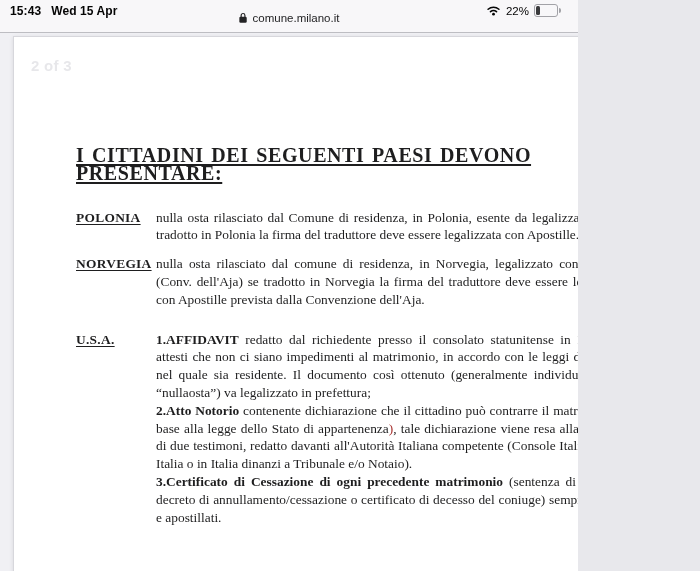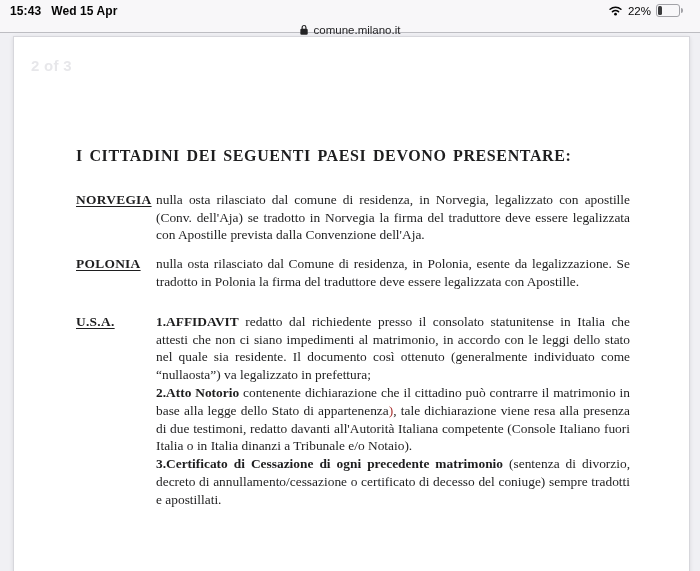--- a/index.html
+++ b/index.html
@@ -1,57 +1,57 @@
 <!DOCTYPE html>
 <html><head>
 <meta charset="utf-8">
 <style>
   html,body{margin:0;padding:0;background:#e8e8ec;}
   .screen{
-    position:relative;width:700px;height:571px;overflow:hidden;
+    position:relative;width:578px;height:571px;overflow:hidden;
     background:#f0f0f4;font-family:"Liberation Sans",sans-serif;
   }
   
   .status-bar{
     position:absolute;top:0;left:0;right:0;height:32px;
     background:#f8f7f9;border-bottom:1px solid #bdbdc2;z-index:5;
   }
   .sb-left{position:absolute;left:10px;top:4px;display:flex;gap:10px;
     font-size:12px;font-weight:600;color:#050505;letter-spacing:.1px;}
   .sb-right{position:absolute;right:20px;top:4px;display:flex;align-items:center;gap:5px;}
   .sb-pct{font-size:11.5px;font-weight:500;color:#050505;}
   .battery{position:relative;width:22px;height:11px;border:1px solid #a2a2a7;border-radius:3px;background:transparent;}
   .battery .fill{position:absolute;left:1px;top:1px;bottom:1px;width:4px;border-radius:1.5px;background:#3a3a3c;}
   .battery .nub{position:absolute;right:-3.5px;top:3px;width:2px;height:5px;border-radius:0 2px 2px 0;background:#a2a2a7;}
   .url-group{
     position:absolute;left:50%;top:12px;transform:translateX(-50%);
     display:flex;align-items:center;gap:5px;
-    font-size:11.5px;font-weight:500;color:#232325;margin-top:12px;
+    font-size:11.5px;font-weight:500;color:#232325;
   }
   
   .viewer{position:absolute;top:33px;left:0;right:0;bottom:0;background:#f0f0f4;}
   .page{
     position:absolute;left:13px;top:3px;width:675px;height:600px;
     background:#ffffff;border:1px solid #d7d7dc;
     box-shadow:0 1px 4px rgba(0,0,0,.10);
   }
   .page-indicator{
     position:absolute;left:17px;top:20px;
     font-size:15px;font-weight:600;color:rgba(70,70,95,.13);letter-spacing:.3px;
   }
   
   .doc{
     position:absolute;left:0;top:0;right:0;
     padding:110px 59px 0 62px;
     font-family:"Liberation Serif",serif;
     color:#1e1e1f;font-size:13.4px;line-height:17.8px;
   }
   .doc-heading{
-    font-weight:700;text-underline-offset:2px;
-    font-size:16px;letter-spacing:.6px;word-spacing:2px;margin:0 0 26px 0;
+    font-weight:700;text-decoration:underline;text-underline-offset:2px;
+    font-size:20px;letter-spacing:.6px;word-spacing:2px;margin:0 0 26px 0;
   }
   .section{display:flex;margin:0 0 11px 0;}
   .sec-label{flex:none;width:80px;}
   .sec-label-text{
     font-weight:700;text-decoration:underline;text-underline-offset:2px;
     letter-spacing:.3px;white-space:nowrap;
   }
   .sec-paras{flex:1 1 auto;min-width:0;}
   .doc-para{margin:0;text-align:justify;}
   .run-bold{font-weight:700;}
@@ -93,29 +93,29 @@
     </div>
   </div>
 
   <div class="viewer">
     <div class="page">
       <div class="page-indicator">2 of 3</div>
       <div class="doc">
         <h1 class="doc-heading">I CITTADINI DEI SEGUENTI PAESI DEVONO PRESENTARE:</h1>
         <div id="doc-sections">
             <div class="section">
+              <div class="sec-label"><span class="sec-label-text">POLONIA</span></div>
+              <div class="sec-paras">
+                <p class="doc-para"><span>nulla osta rilasciato dal Comune di residenza, in Polonia, esente da legalizzazione. Se tradotto in Polonia la firma del traduttore deve essere legalizzata con Apostille.</span></p>
+              </div>
+            </div>
+            <div class="section">
               <div class="sec-label"><span class="sec-label-text">NORVEGIA</span></div>
               <div class="sec-paras">
                 <p class="doc-para"><span>nulla osta rilasciato dal comune di residenza, in Norvegia, legalizzato con apostille (Conv. dell'Aja) se tradotto in Norvegia la firma del traduttore deve essere legalizzata con Apostille prevista dalla Convenzione dell'Aja.</span></p>
-              </div>
-            </div>
-            <div class="section">
-              <div class="sec-label"><span class="sec-label-text">POLONIA</span></div>
-              <div class="sec-paras">
-                <p class="doc-para"><span>nulla osta rilasciato dal Comune di residenza, in Polonia, esente da legalizzazione. Se tradotto in Polonia la firma del traduttore deve essere legalizzata con Apostille.</span></p>
               </div>
             </div>
             <div class="section">
             </div>
             <div class="section">
               <div class="sec-label"><span class="sec-label-text">U.S.A.</span></div>
               <div class="sec-paras">
                 <p class="doc-para"><span class="run-bold">1.AFFIDAVIT</span><span> redatto dal richiedente presso il consolato statunitense in Italia che attesti che non ci siano impedimenti al matrimonio, in accordo con le leggi dello stato nel quale sia residente. Il documento così ottenuto (generalmente individuato come “nullaosta”) va legalizzato in prefettura;</span></p>
                 <p class="doc-para"><span class="run-bold">2.Atto Notorio</span><span> contenente dichiarazione che il cittadino può contrarre il matrimonio in base alla legge dello Stato di appartenenza</span><span style="color: rgb(169, 52, 50);">)</span><span>, tale dichiarazione viene resa alla presenza di due testimoni, redatto davanti all'Autorità Italiana competente (Console Italiano fuori Italia o in Italia dinanzi a Tribunale e/o Notaio).</span></p>
                 <p class="doc-para"><span class="run-bold">3.Certificato di Cessazione di ogni precedente matrimonio</span><span> (sentenza di divorzio, decreto di annullamento/cessazione o certificato di decesso del coniuge) sempre tradotti e apostillati.</span></p>

